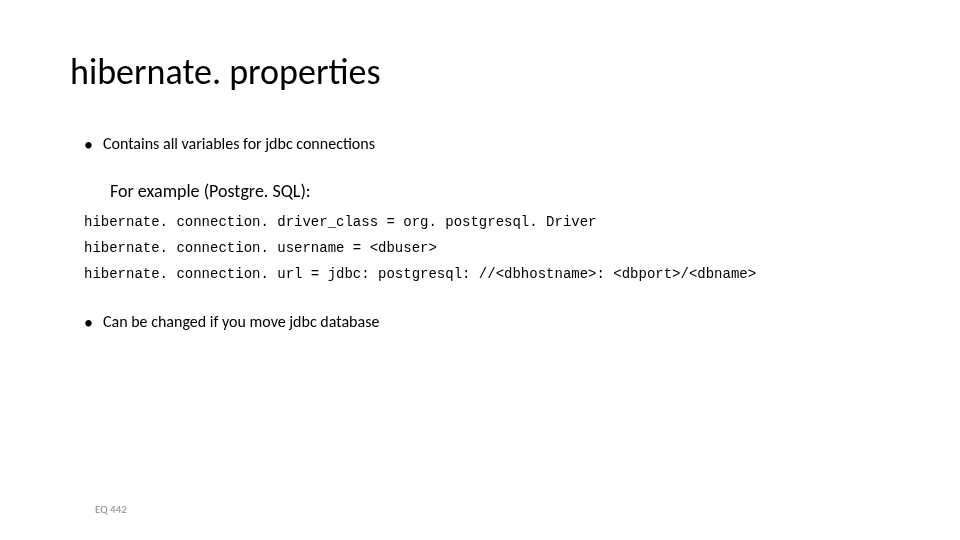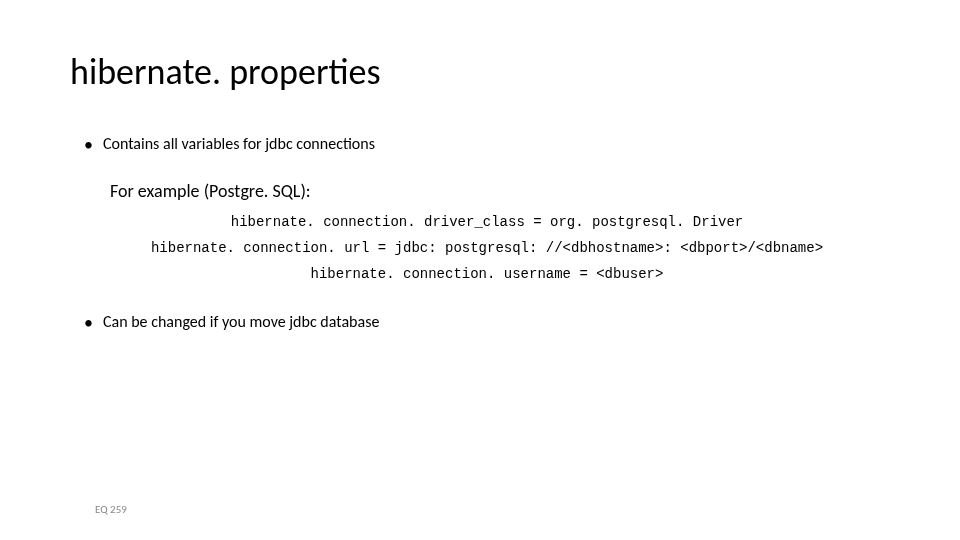--- a/index.html
+++ b/index.html
@@ -40,21 +40,20 @@
     }
     .code-block {
       font-family: "Courier New", Courier, monospace;
       font-size: 14px;
       margin-left: 14px;
       margin-bottom: 30px;
     }
     .code-line {
       margin-bottom: 10px;
       white-space: nowrap;
-      text-align: center;
     }
     .bottom-bullets {
       margin-top: 10px;
     }
     .bottom-bullets .bullet-line {
       margin-bottom: 10px;
     }
     .footer-label {
       position: absolute;
       left: 95px;
@@ -69,23 +68,23 @@
 <h1 class="title">hibernate. properties</h1>
 
 <div class="bullet-line">
   <span>Contains all variables for jdbc connections</span>
 </div>
 
 <div class="sub-line">For example (Postgre. SQL):</div>
 
 <div class="code-block">
   <div class="code-line">hibernate. connection. driver_class = org. postgresql. Driver</div>
+  <div class="code-line">hibernate. connection. username = &lt;dbuser&gt;</div>
   <div class="code-line">hibernate. connection. url = jdbc: postgresql: //&lt;dbhostname&gt;: &lt;dbport&gt;/&lt;dbname&gt;</div>
-  <div class="code-line">hibernate. connection. username = &lt;dbuser&gt;</div>
 </div>
 
 <div class="bottom-bullets">
   <div class="bullet-line">
     <span>Can be changed if you move jdbc database</span>
   </div>
 </div>
 
-<div class="footer-label">EQ 259</div>
+<div class="footer-label">EQ 442</div>
 
 </body></html>

